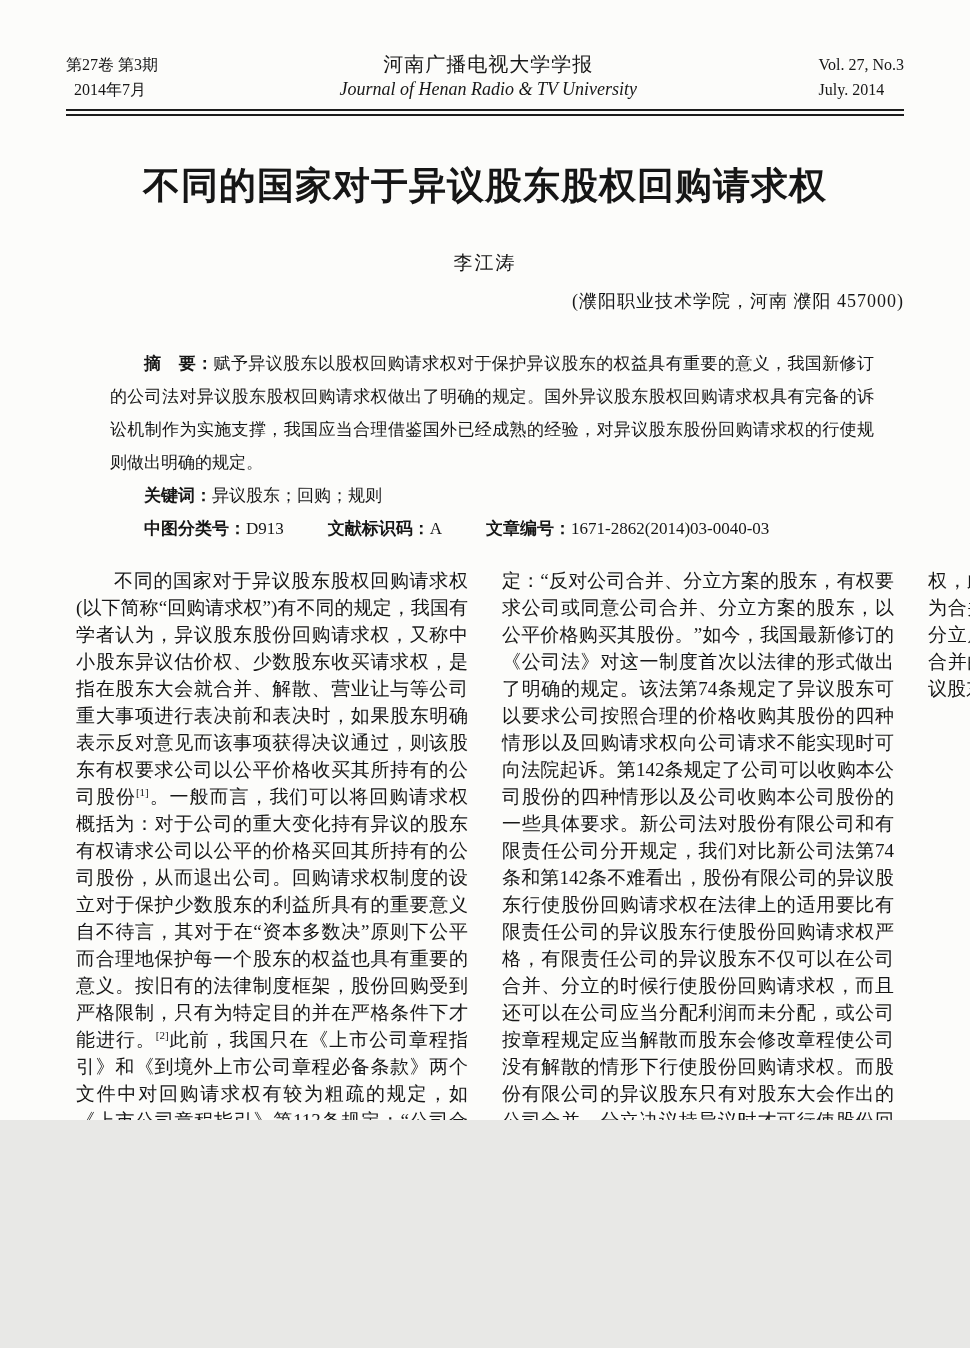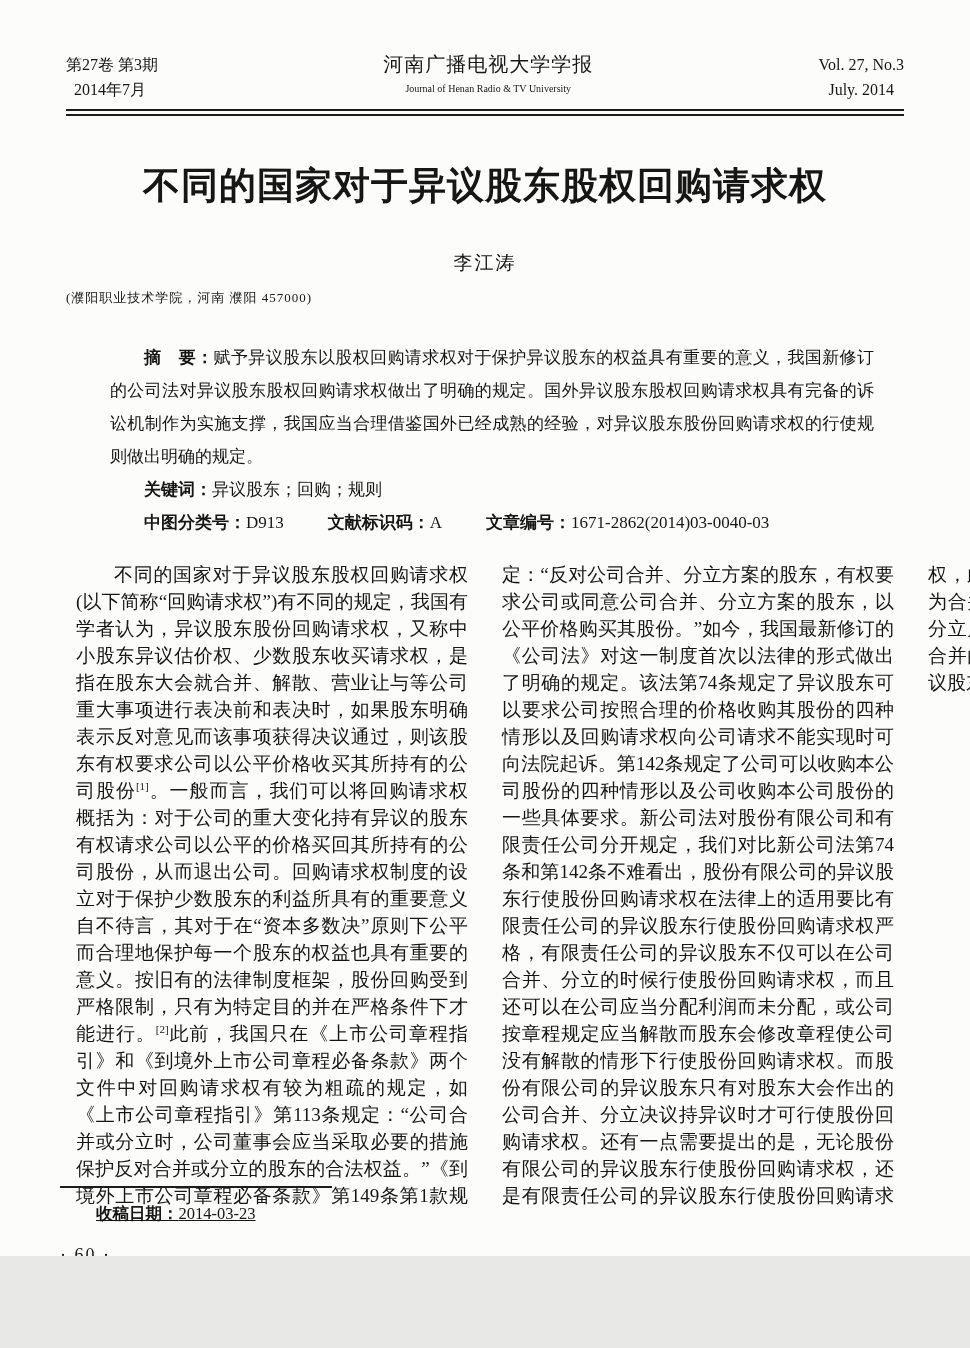--- a/index.html
+++ b/index.html
@@ -1,49 +1,49 @@
 <!DOCTYPE html>
 <html lang="zh"><head>
 <meta charset="utf-8">
 <style>
   html,body{margin:0;padding:0;background:#e8e8e6;}
   .page{
     position:relative;
-    width:970px;height:1256px;
+    width:970px;height:1120px;
     margin:0 auto;
     background:#fcfcfa;
     box-sizing:border-box;
     padding:52px 66px 0 66px;
     color:#161616;
     font-family:"Liberation Serif","DejaVu Serif",serif;
     overflow:hidden;
   }
   
   .masthead{display:flex;justify-content:space-between;align-items:flex-start;}
   .mh-left,.mh-right{font-size:16px;line-height:25px;white-space:nowrap;}
   .mh-left div:last-child{padding-left:8px;}
-  .mh-right{text-align:center;}
+  .mh-right{text-align:left;}
   .mh-center{text-align:center;flex:1;}
   .jn-cn{font-size:20px;line-height:24px;letter-spacing:1px;}
-  .jn-en{font-size:10px;line-height:26px;}
+  .jn-en{font-size:18px;line-height:26px;font-style:italic;}
   .double-rule{
     margin-top:7px;height:3px;
     border-top:2px solid #1c1c1c;border-bottom:2px solid #1c1c1c;
   }
   
   .title{
     margin:46px 0 0 0;
     text-align:center;
     font-family:"Liberation Sans","DejaVu Sans",sans-serif;
     font-weight:bold;
     font-size:37px;letter-spacing:1px;
     line-height:48px;
   }
   .author{margin-top:40px;text-align:center;font-size:19px;letter-spacing:2px;}
-  .affiliation{margin-top:13px;text-align:left;font-size:13px;letter-spacing:1px;}
+  .affiliation{margin-top:13px;text-align:right;font-size:18px;letter-spacing:1px;}
   
   .meta{margin:34px 30px 0 44px;}
   .lbl{
     font-family:"Liberation Sans","DejaVu Sans",sans-serif;
     font-weight:bold;
   }
   .abstract{
     margin:0;text-indent:2em;text-align:justify;
     font-size:17px;line-height:33px;
   }

